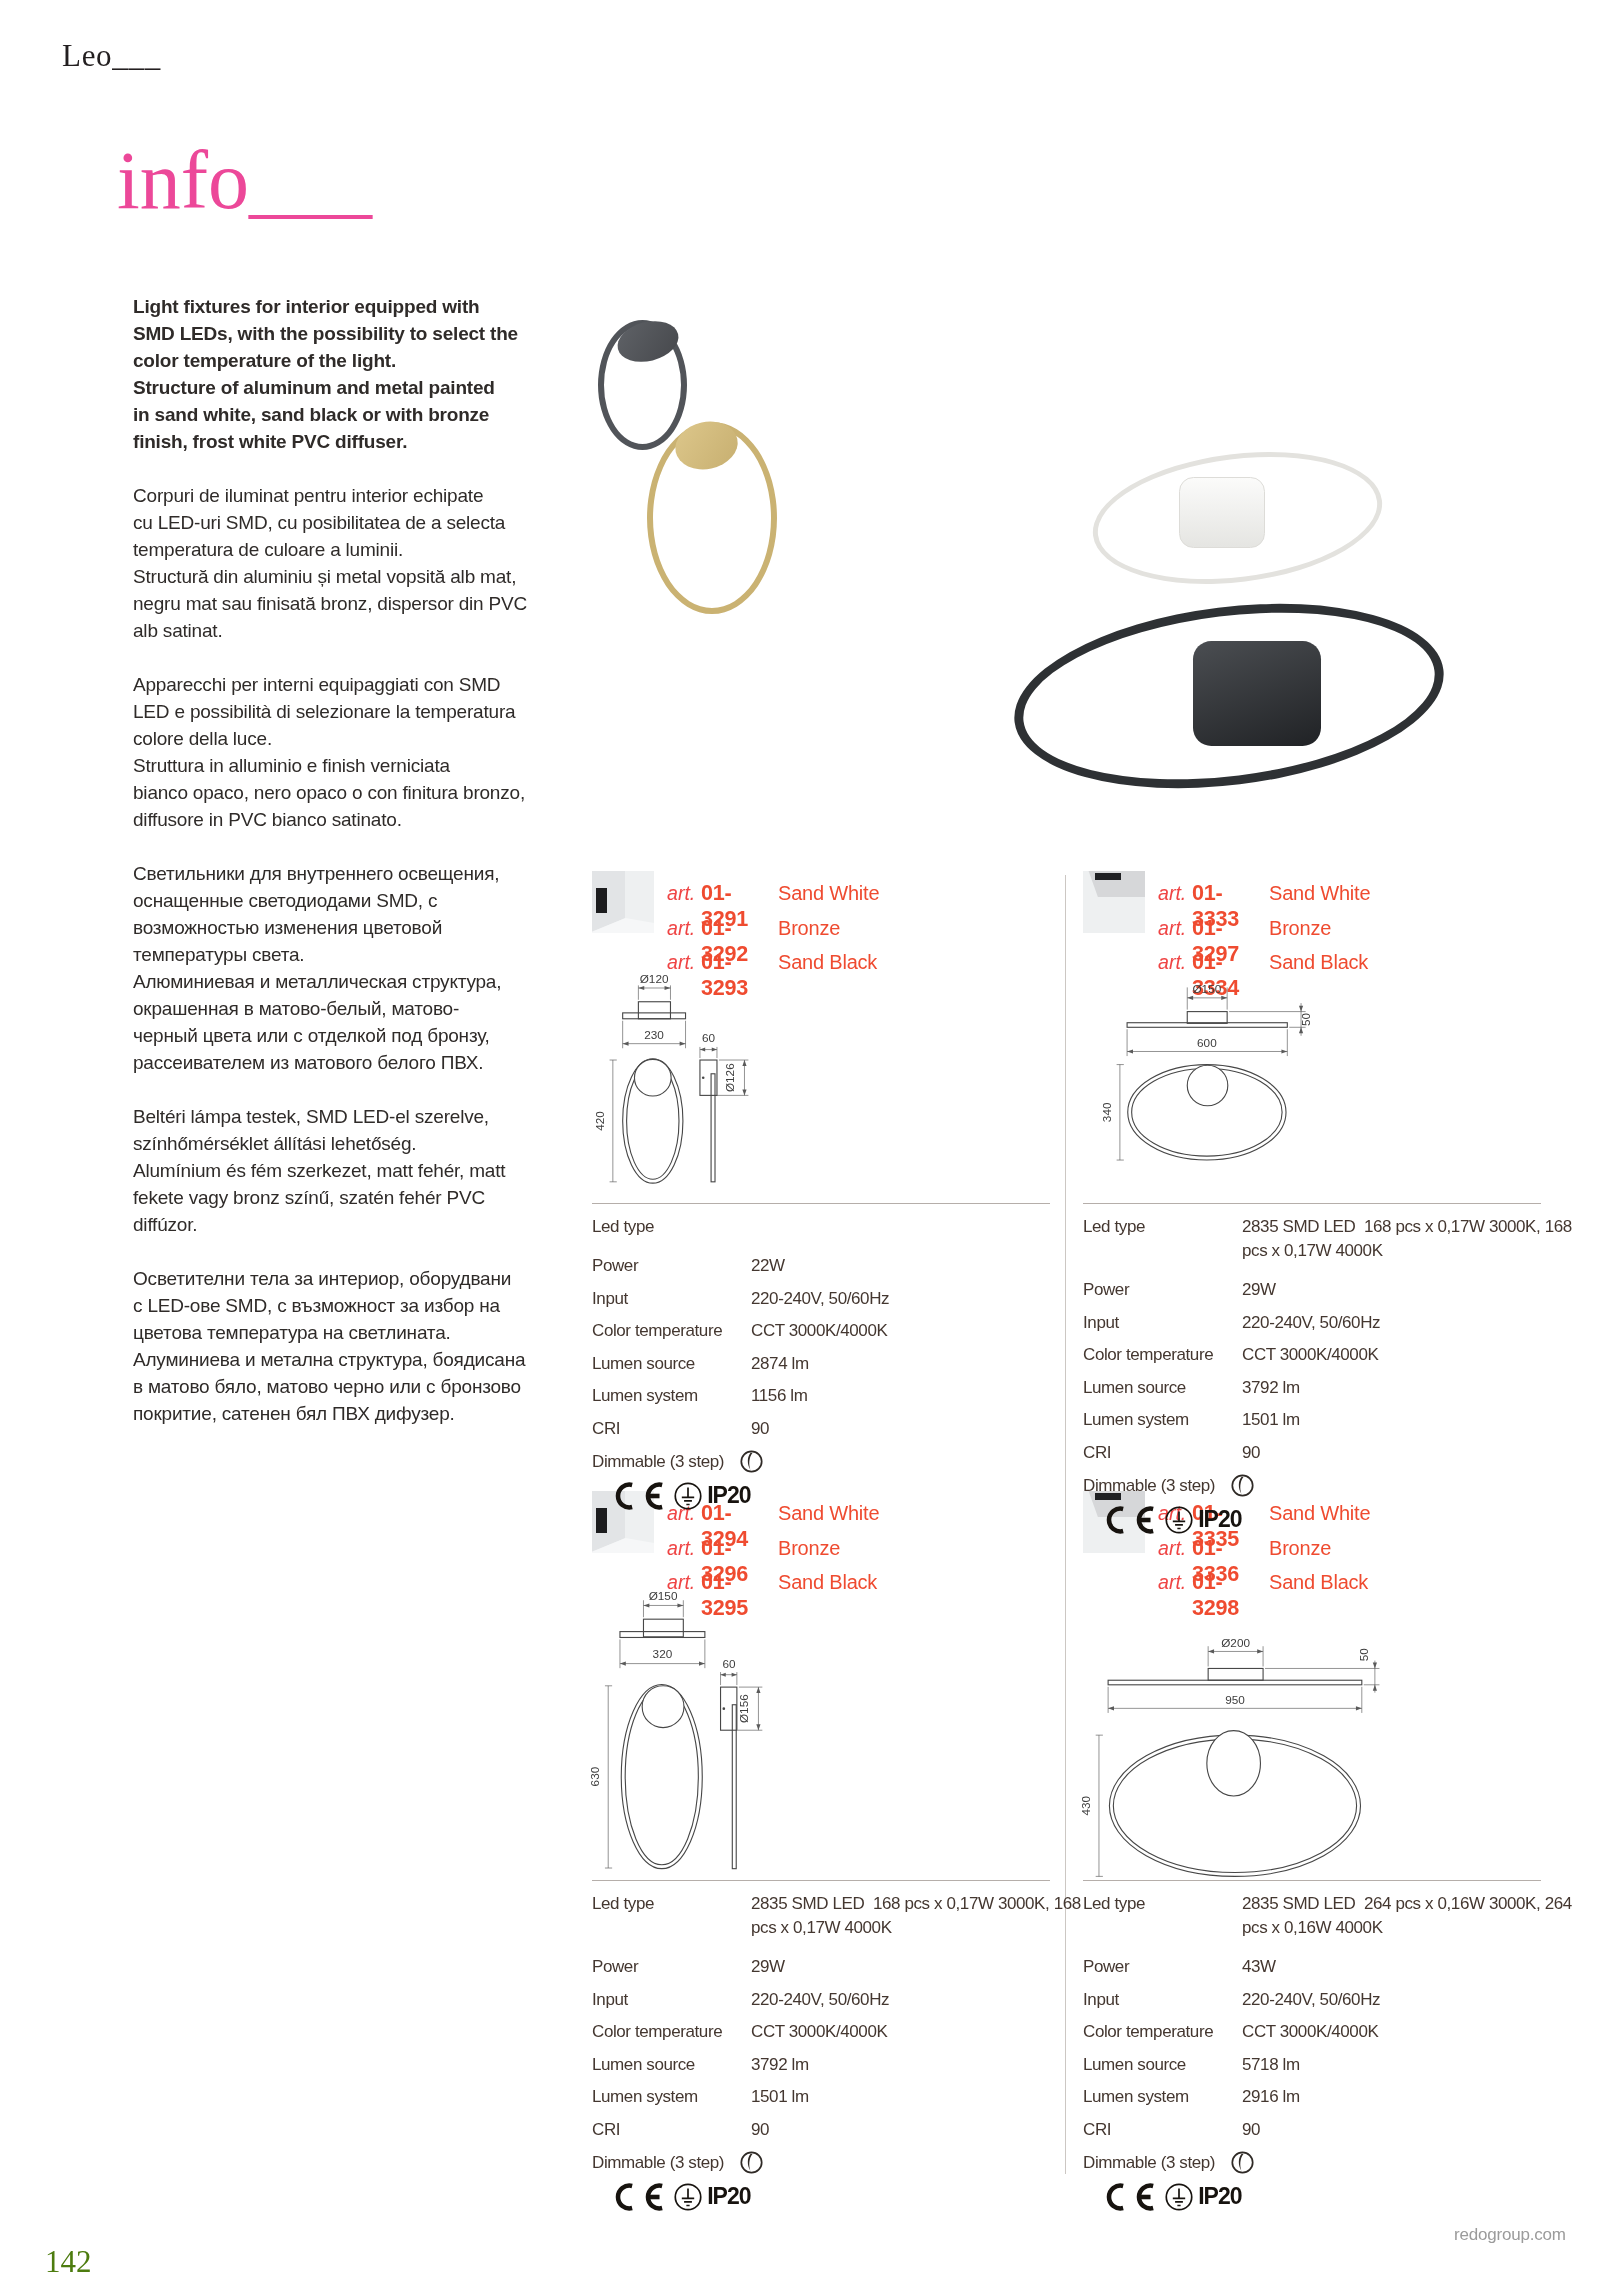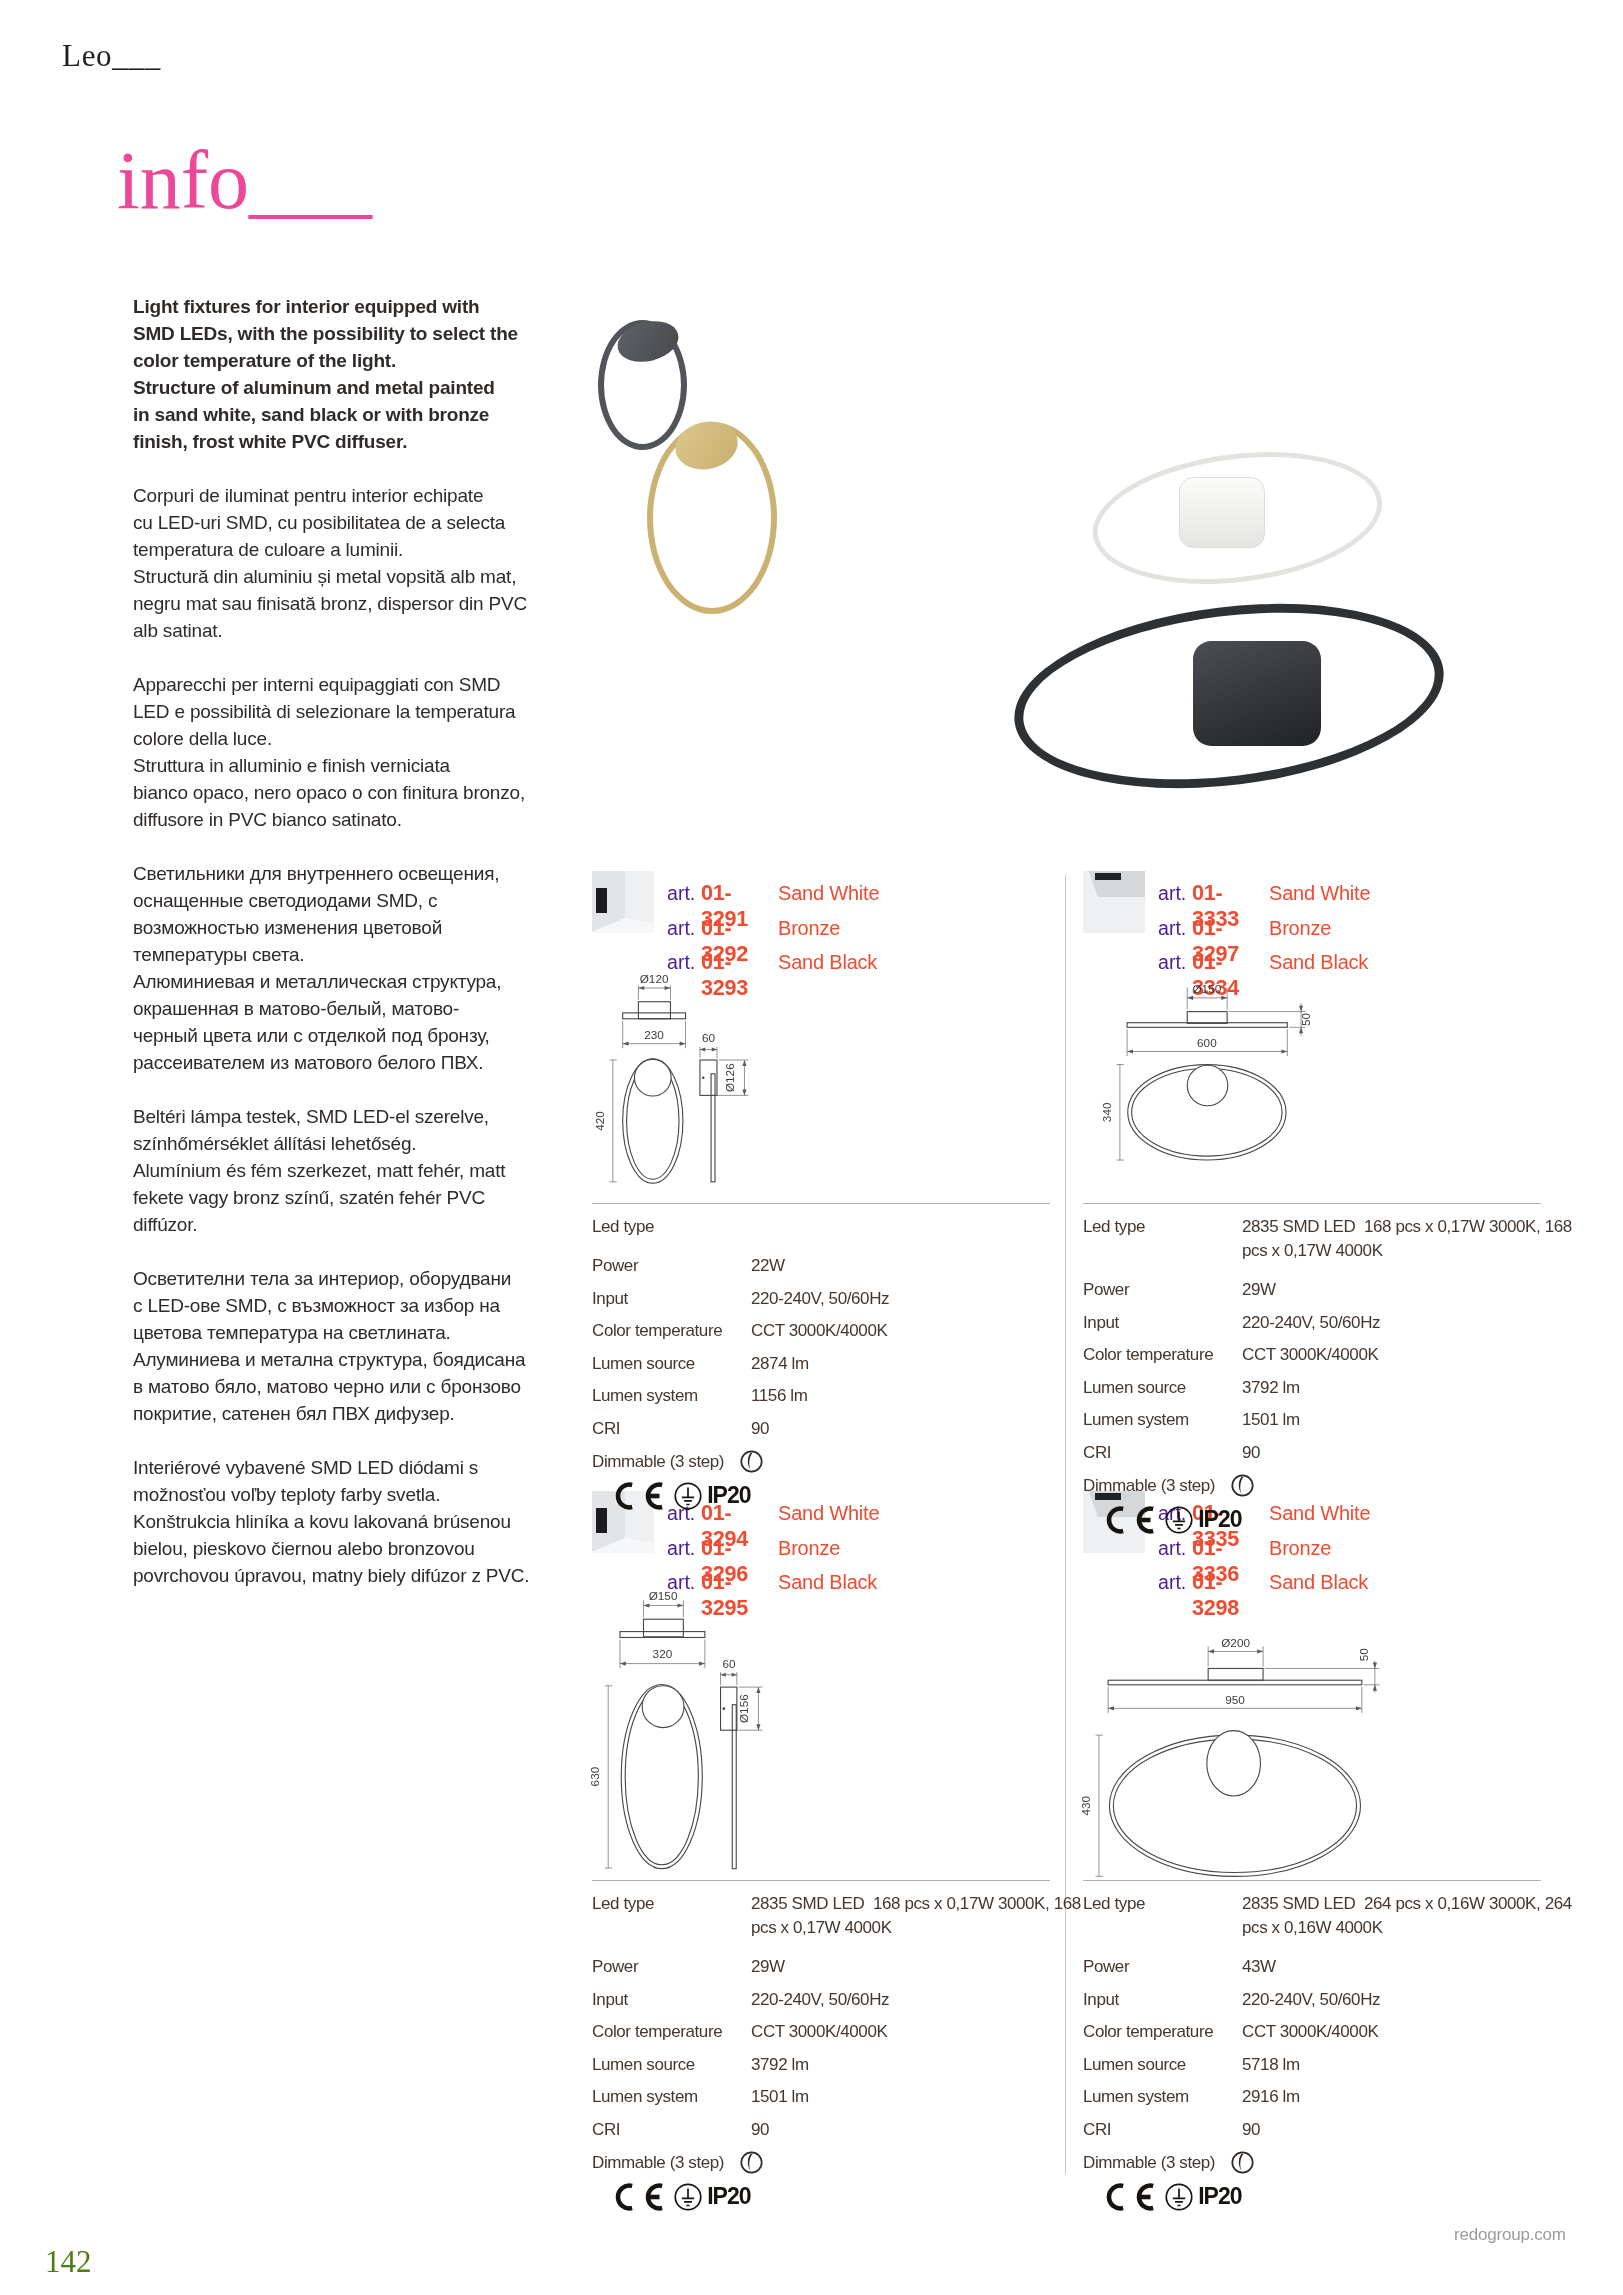--- a/index.html
+++ b/index.html
@@ -43,21 +43,21 @@
   .mount .face-a{position:absolute;left:0;top:0;width:54%;height:100%;background:#e2e4e6;
                  clip-path:polygon(0 0,100% 0,100% 76%,0 98%);}
   .mount .floor{position:absolute;left:0;top:0;width:100%;height:100%;background:#f6f7f8;
                 clip-path:polygon(0 98%,54% 76%,100% 84%,100% 100%,0 100%);}
   .mount .bar-v{position:absolute;left:7%;top:27%;width:17%;height:40%;background:#1c1c1e;}
   .mount .top-face{position:absolute;left:0;top:0;width:100%;height:42%;background:#d6d7d9;
                    clip-path:polygon(9% 0,100% 0,100% 100%,24% 100%);}
   .mount .bar-h{position:absolute;left:19%;top:4%;width:43%;height:10%;background:#202124;}
   .art-rows{position:absolute;left:75px;top:9.2px;}
   .art-row{display:flex;align-items:baseline;height:23.6px;margin-bottom:11px;}
-  .art-lbl{width:34px;font-size:19.6px;color:#4c1d95;}
+  .art-lbl{width:34px;font-size:19.6px;color:#ef4444;font-style:italic;}
   .art-num{width:77px;font-size:21.6px;font-weight:bold;color:#EF4B30;letter-spacing:-0.3px;}
   .art-fin{font-size:20px;color:#EF4B30;letter-spacing:-0.2px;}
 
   
   .tech{position:absolute;}
   .d1{left:586px;top:967px;width:203px;height:226px;}
   .d2{left:1080px;top:969px;width:327px;height:216px;}
   .d3{left:586px;top:1587px;width:209px;height:291px;}
   .d4{left:1080px;top:1587px;width:340px;height:295px;}
   .tech .obj{stroke:#474747;stroke-width:1.7;fill:none;}
@@ -124,25 +124,20 @@
 színhőmérséklet állítási lehetőség.
 Alumínium és fém szerkezet, matt fehér, matt
 fekete vagy bronz színű, szatén fehér PVC
 diffúzor.</p>
     <p>Осветителни тела за интериор, оборудвани
 с LED-ове SMD, с възможност за избор на
 цветова температура на светлината.
 Алуминиева и метална структура, боядисана
 в матово бяло, матово черно или с бронзово
 покритие, сатенен бял ПВХ дифузер.</p>
-    <p>Interiérové vybavené SMD LED diódami s
-možnosťou voľby teploty farby svetla.
-Konštrukcia hliníka a kovu lakovaná brúsenou
-bielou, pieskovo čiernou alebo bronzovou
-povrchovou úpravou, matny biely difúzor z PVC.</p>
   </div>
 
   <div class="ring dark"></div>
   <div class="disc dark"></div>
   <div class="ring gold"></div>
   <div class="disc gold"></div>
   <div class="ring white"></div>
   <div class="cyl white"></div>
   <div class="ring black"></div>
   <div class="cyl black"></div>

